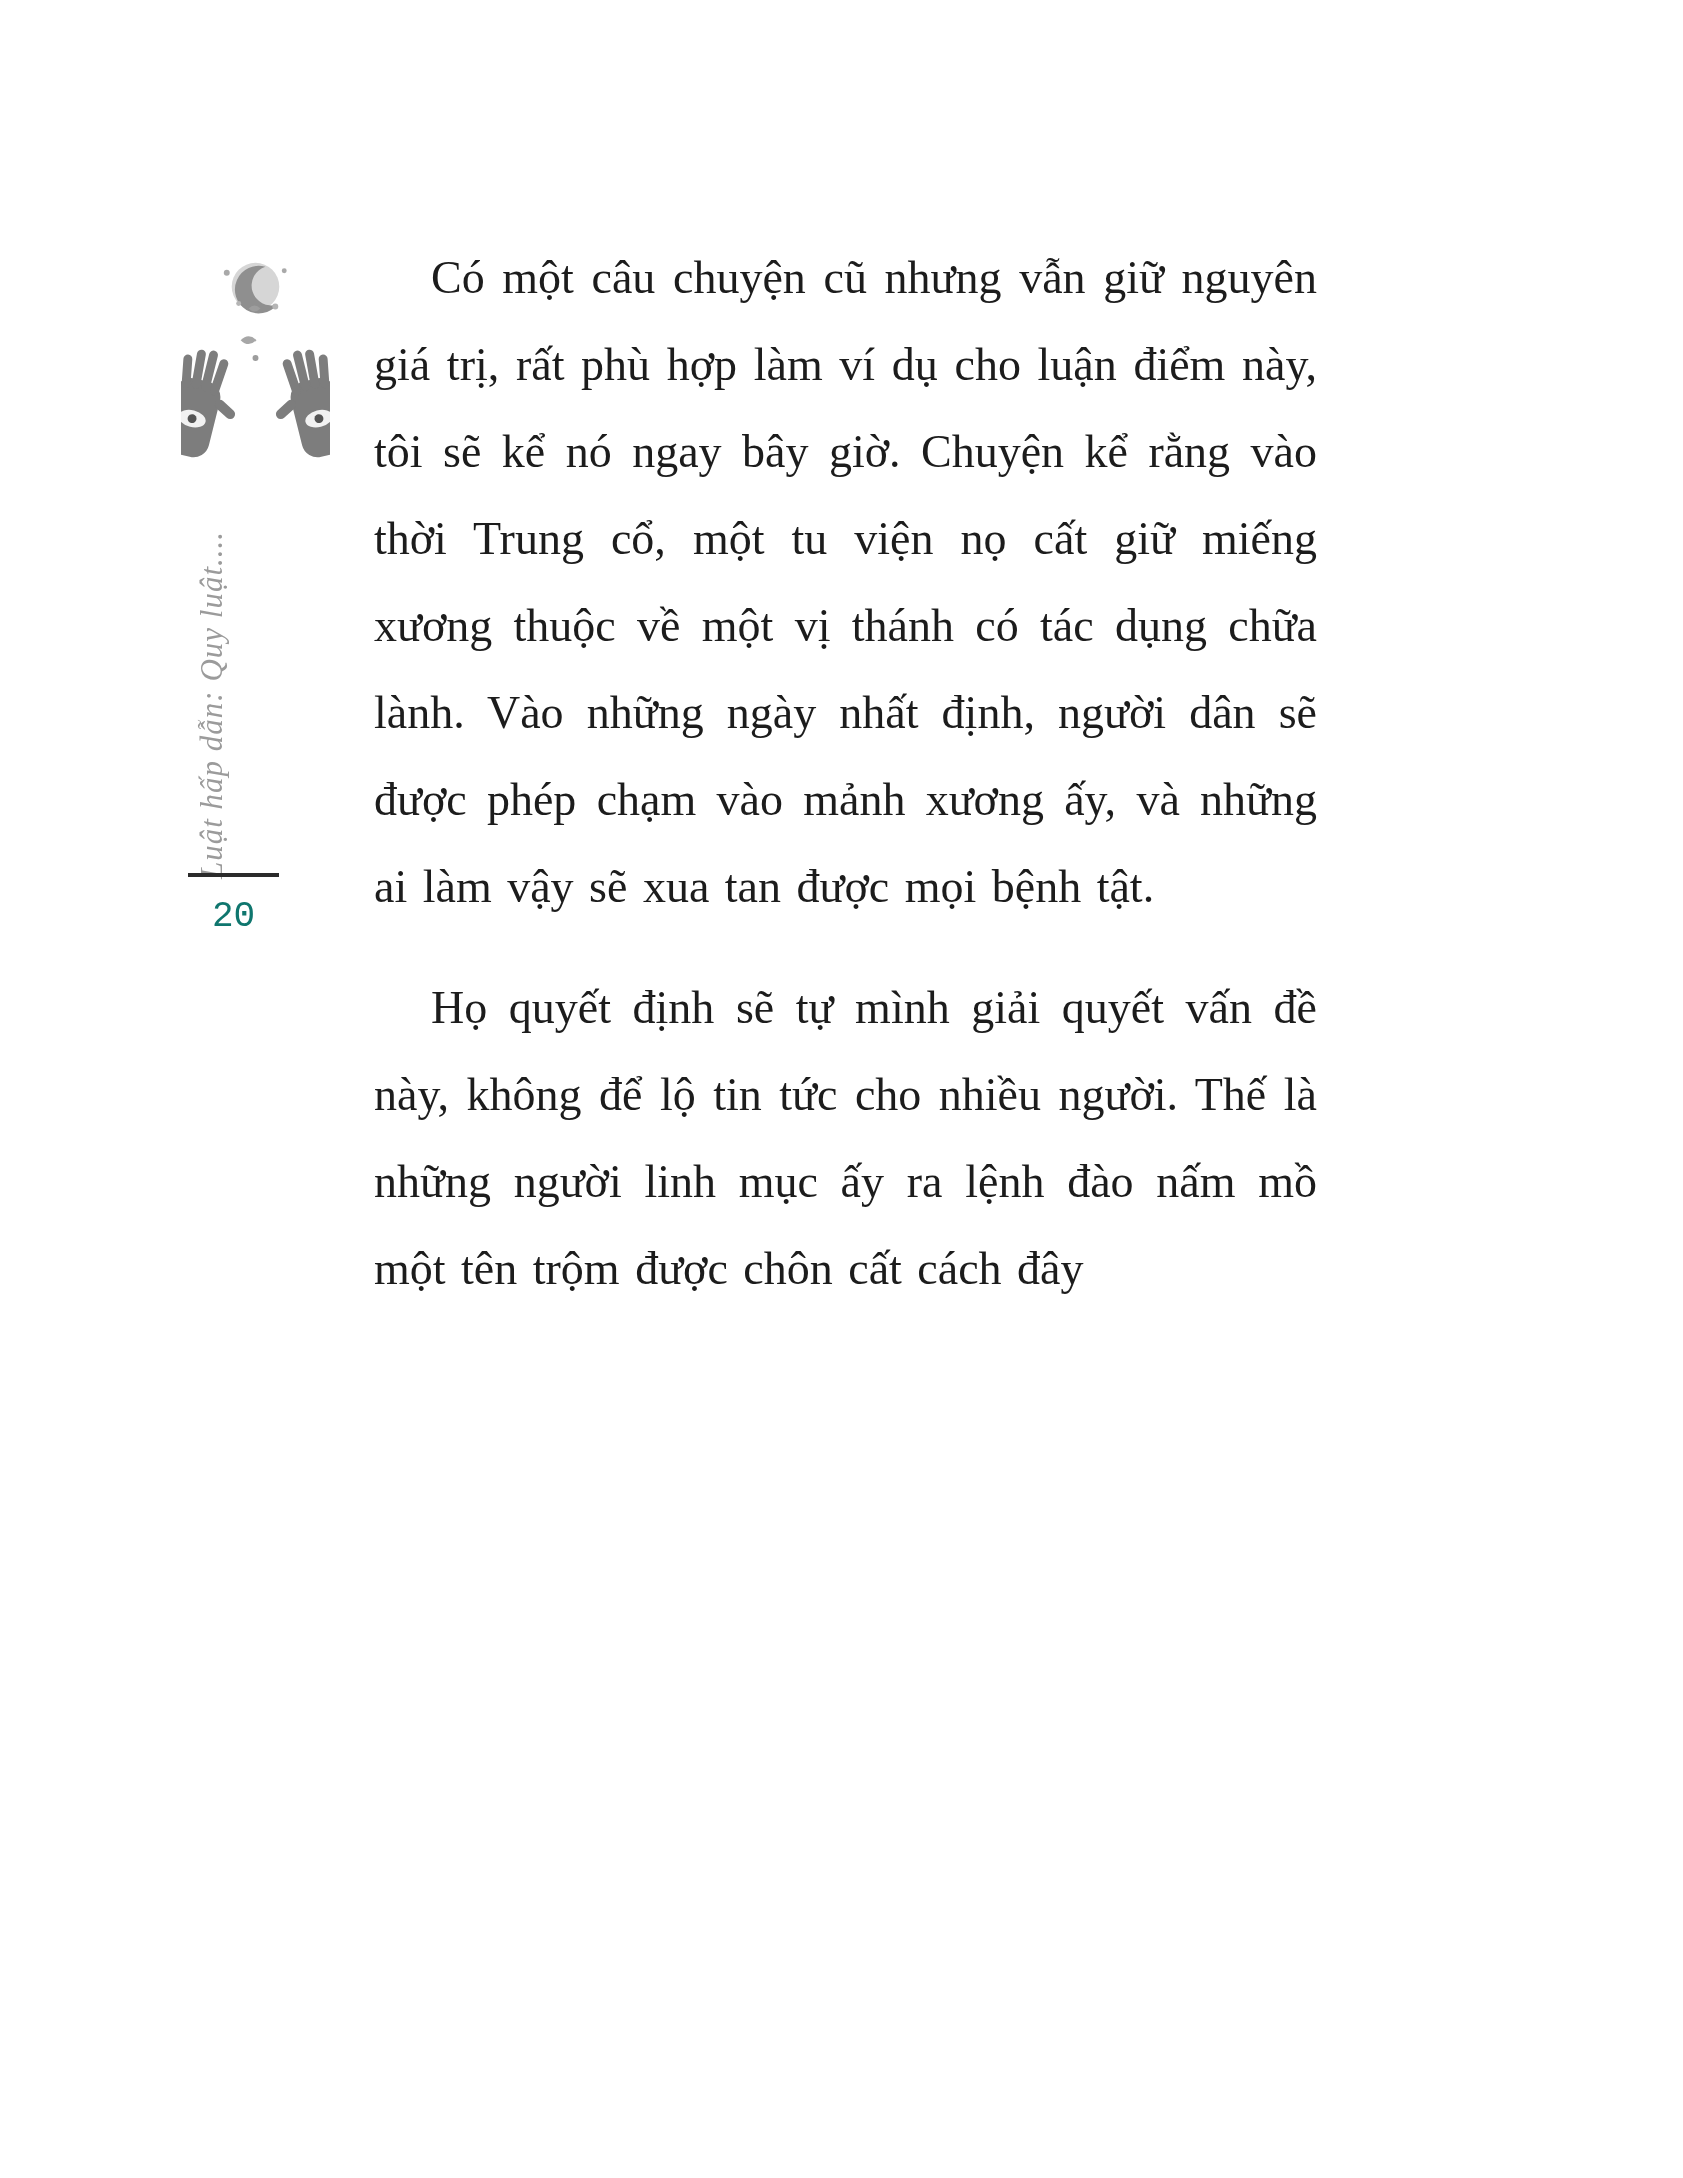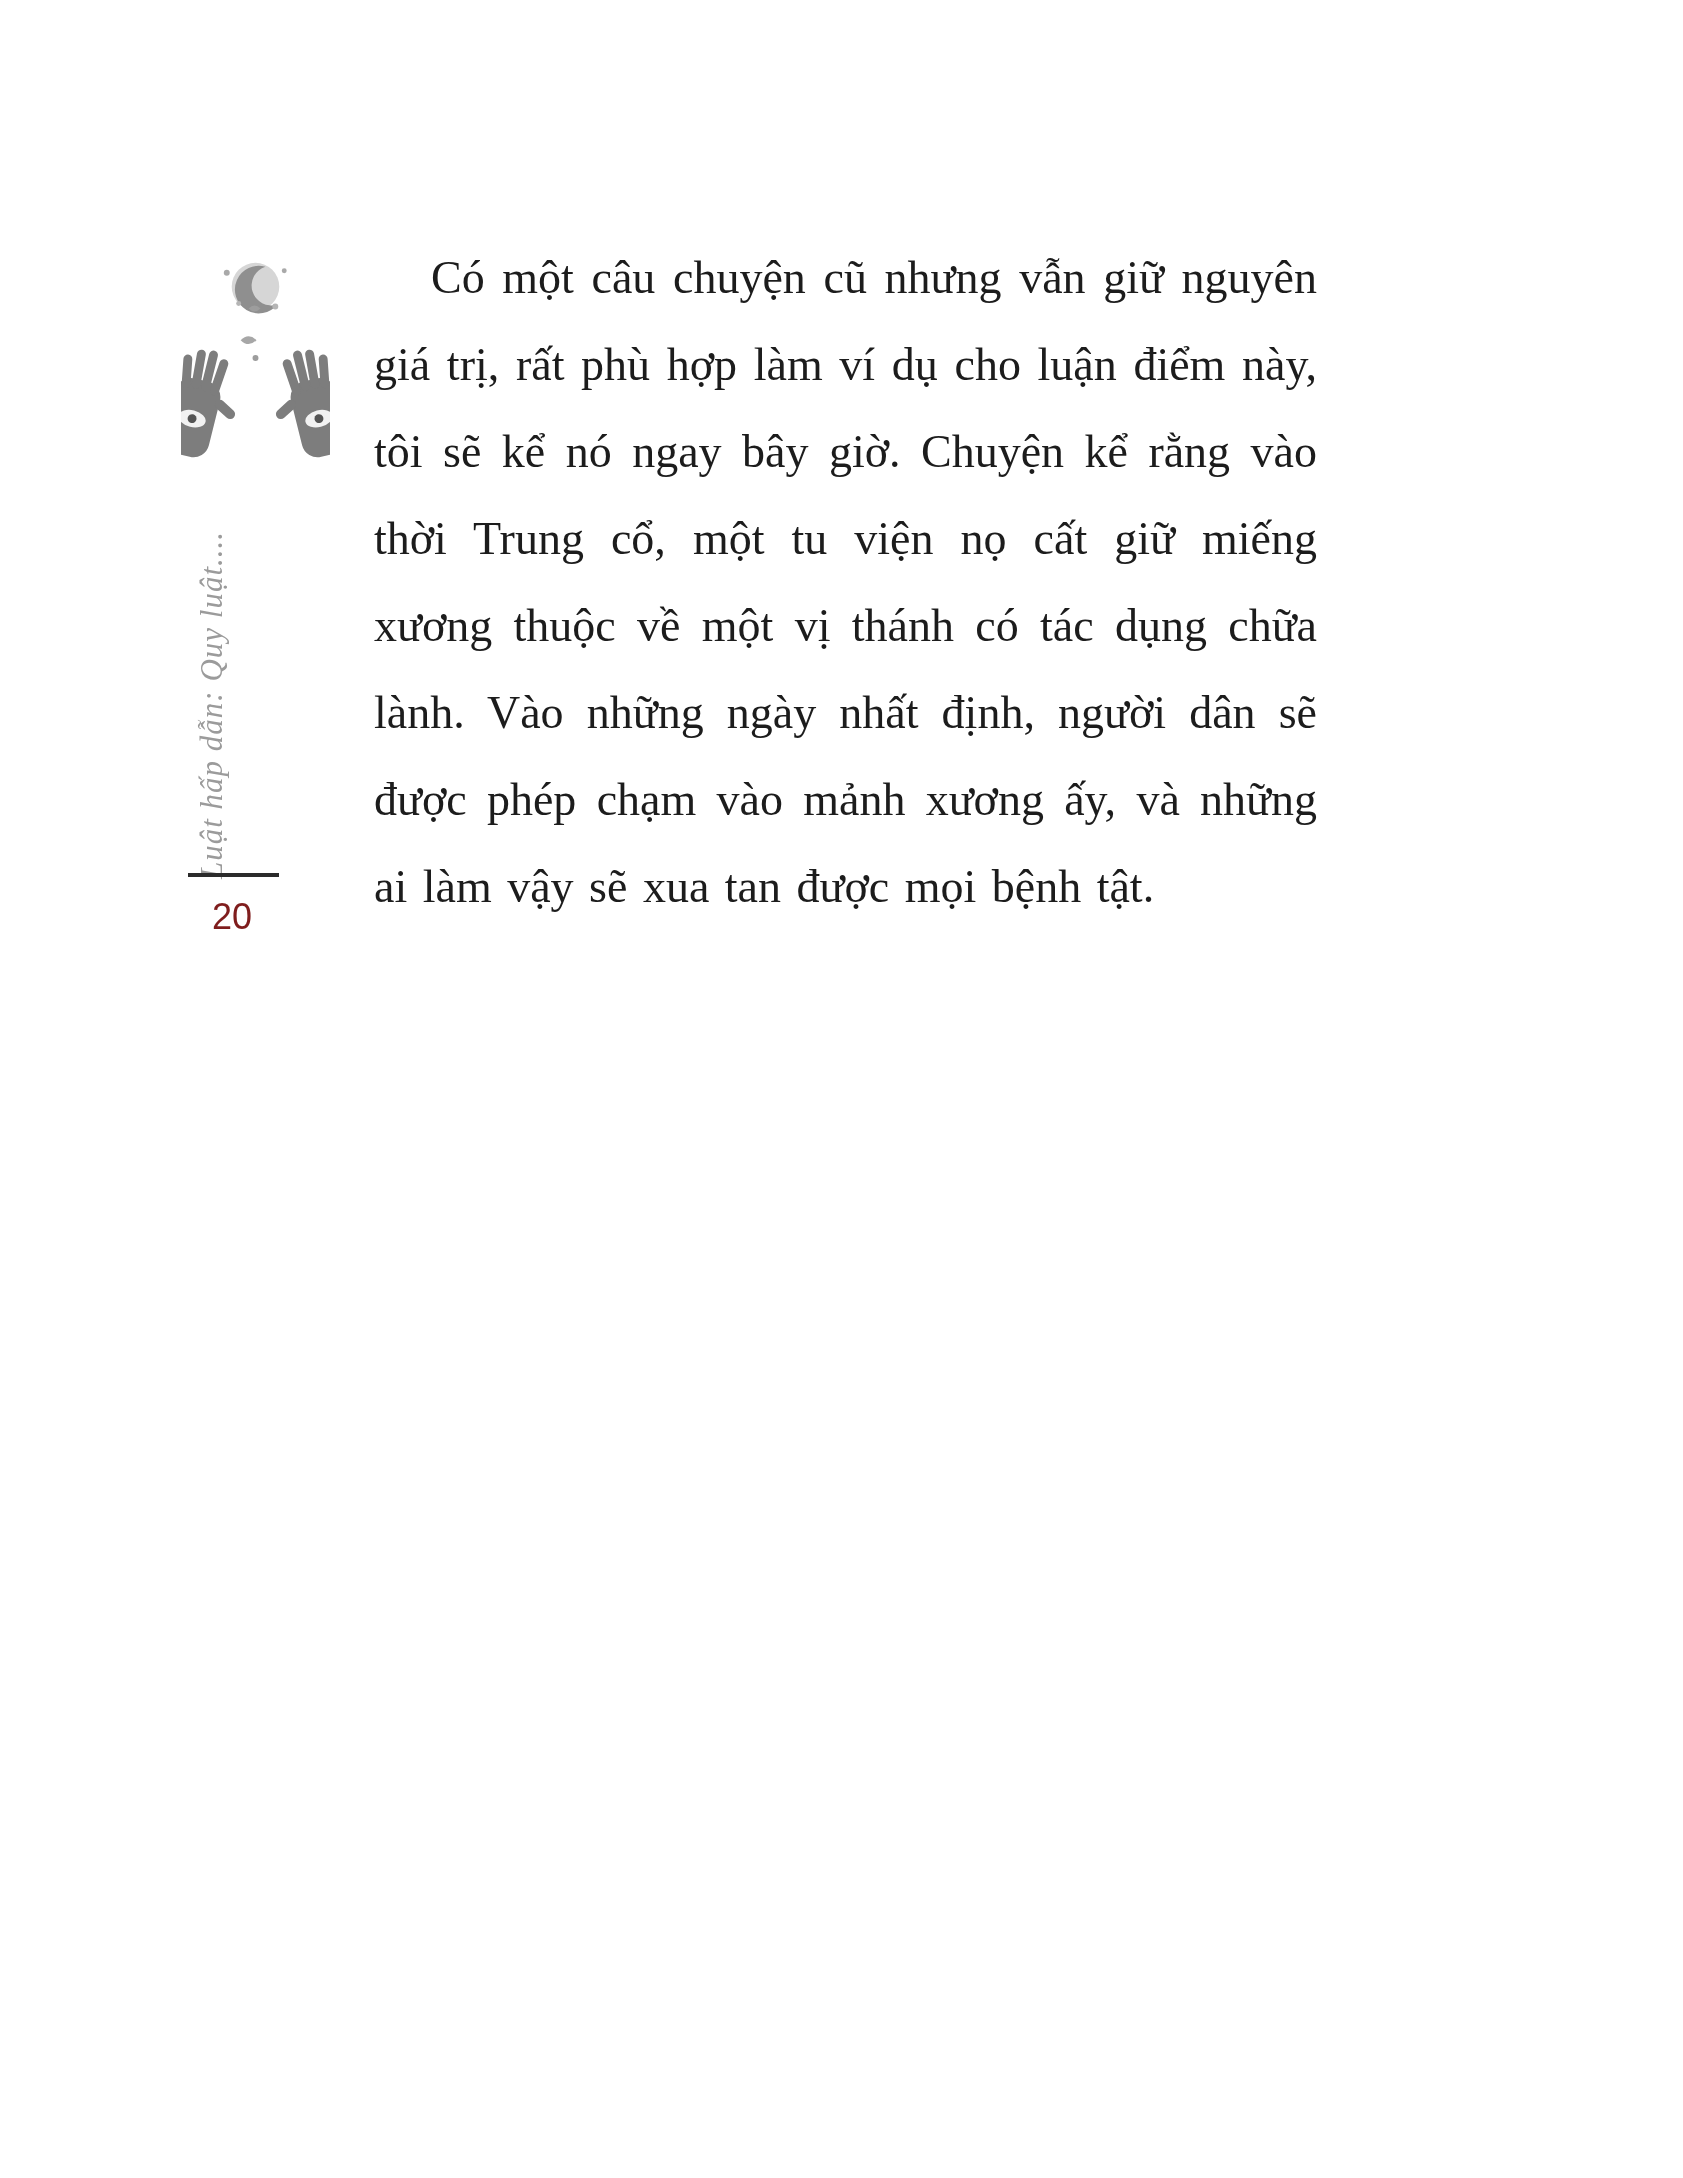--- a/index.html
+++ b/index.html
@@ -50,22 +50,22 @@
     width: 91px;
     height: 4px;
     background: #2b2b2b;
   }
 
   .page-number {
     position: absolute;
     left: 212px;
     top: 896px;
     font-size: 36px;
-    color: #7f1d1d;
-    font-family: Liberation Sans, sans-serif;
+    color: #0f766e;
+    font-family: Liberation Mono, monospace;
   }
 
   
   .body-text {
     position: absolute;
     left: 374px;
     top: 234px;
     width: 943px;
   }
 
@@ -126,16 +126,17 @@
   </div>
 
   <div class="vertical-title">Luật hấp dẫn: Quy luật....</div>
 
   <div class="divider-line"></div>
 
   <div class="page-number">20</div>
 
   <div class="body-text">
     <p>Có một câu chuyện cũ nhưng vẫn giữ nguyên giá trị, rất phù hợp làm ví dụ cho luận điểm này, tôi sẽ kể nó ngay bây giờ. Chuyện kể rằng vào thời Trung cổ, một tu viện nọ cất giữ miếng xương thuộc về một vị thánh có tác dụng chữa lành. Vào những ngày nhất định, người dân sẽ được phép chạm vào mảnh xương ấy, và những ai làm vậy sẽ xua tan được mọi bệnh tật.</p>
+    <p>Họ quyết định sẽ tự mình giải quyết vấn đề này, không để lộ tin tức cho nhiều người. Thế là những người linh mục ấy ra lệnh đào nấm mồ một tên trộm được chôn cất cách đây</p>
   </div>
 
 </div>
 
 
 </body></html>

